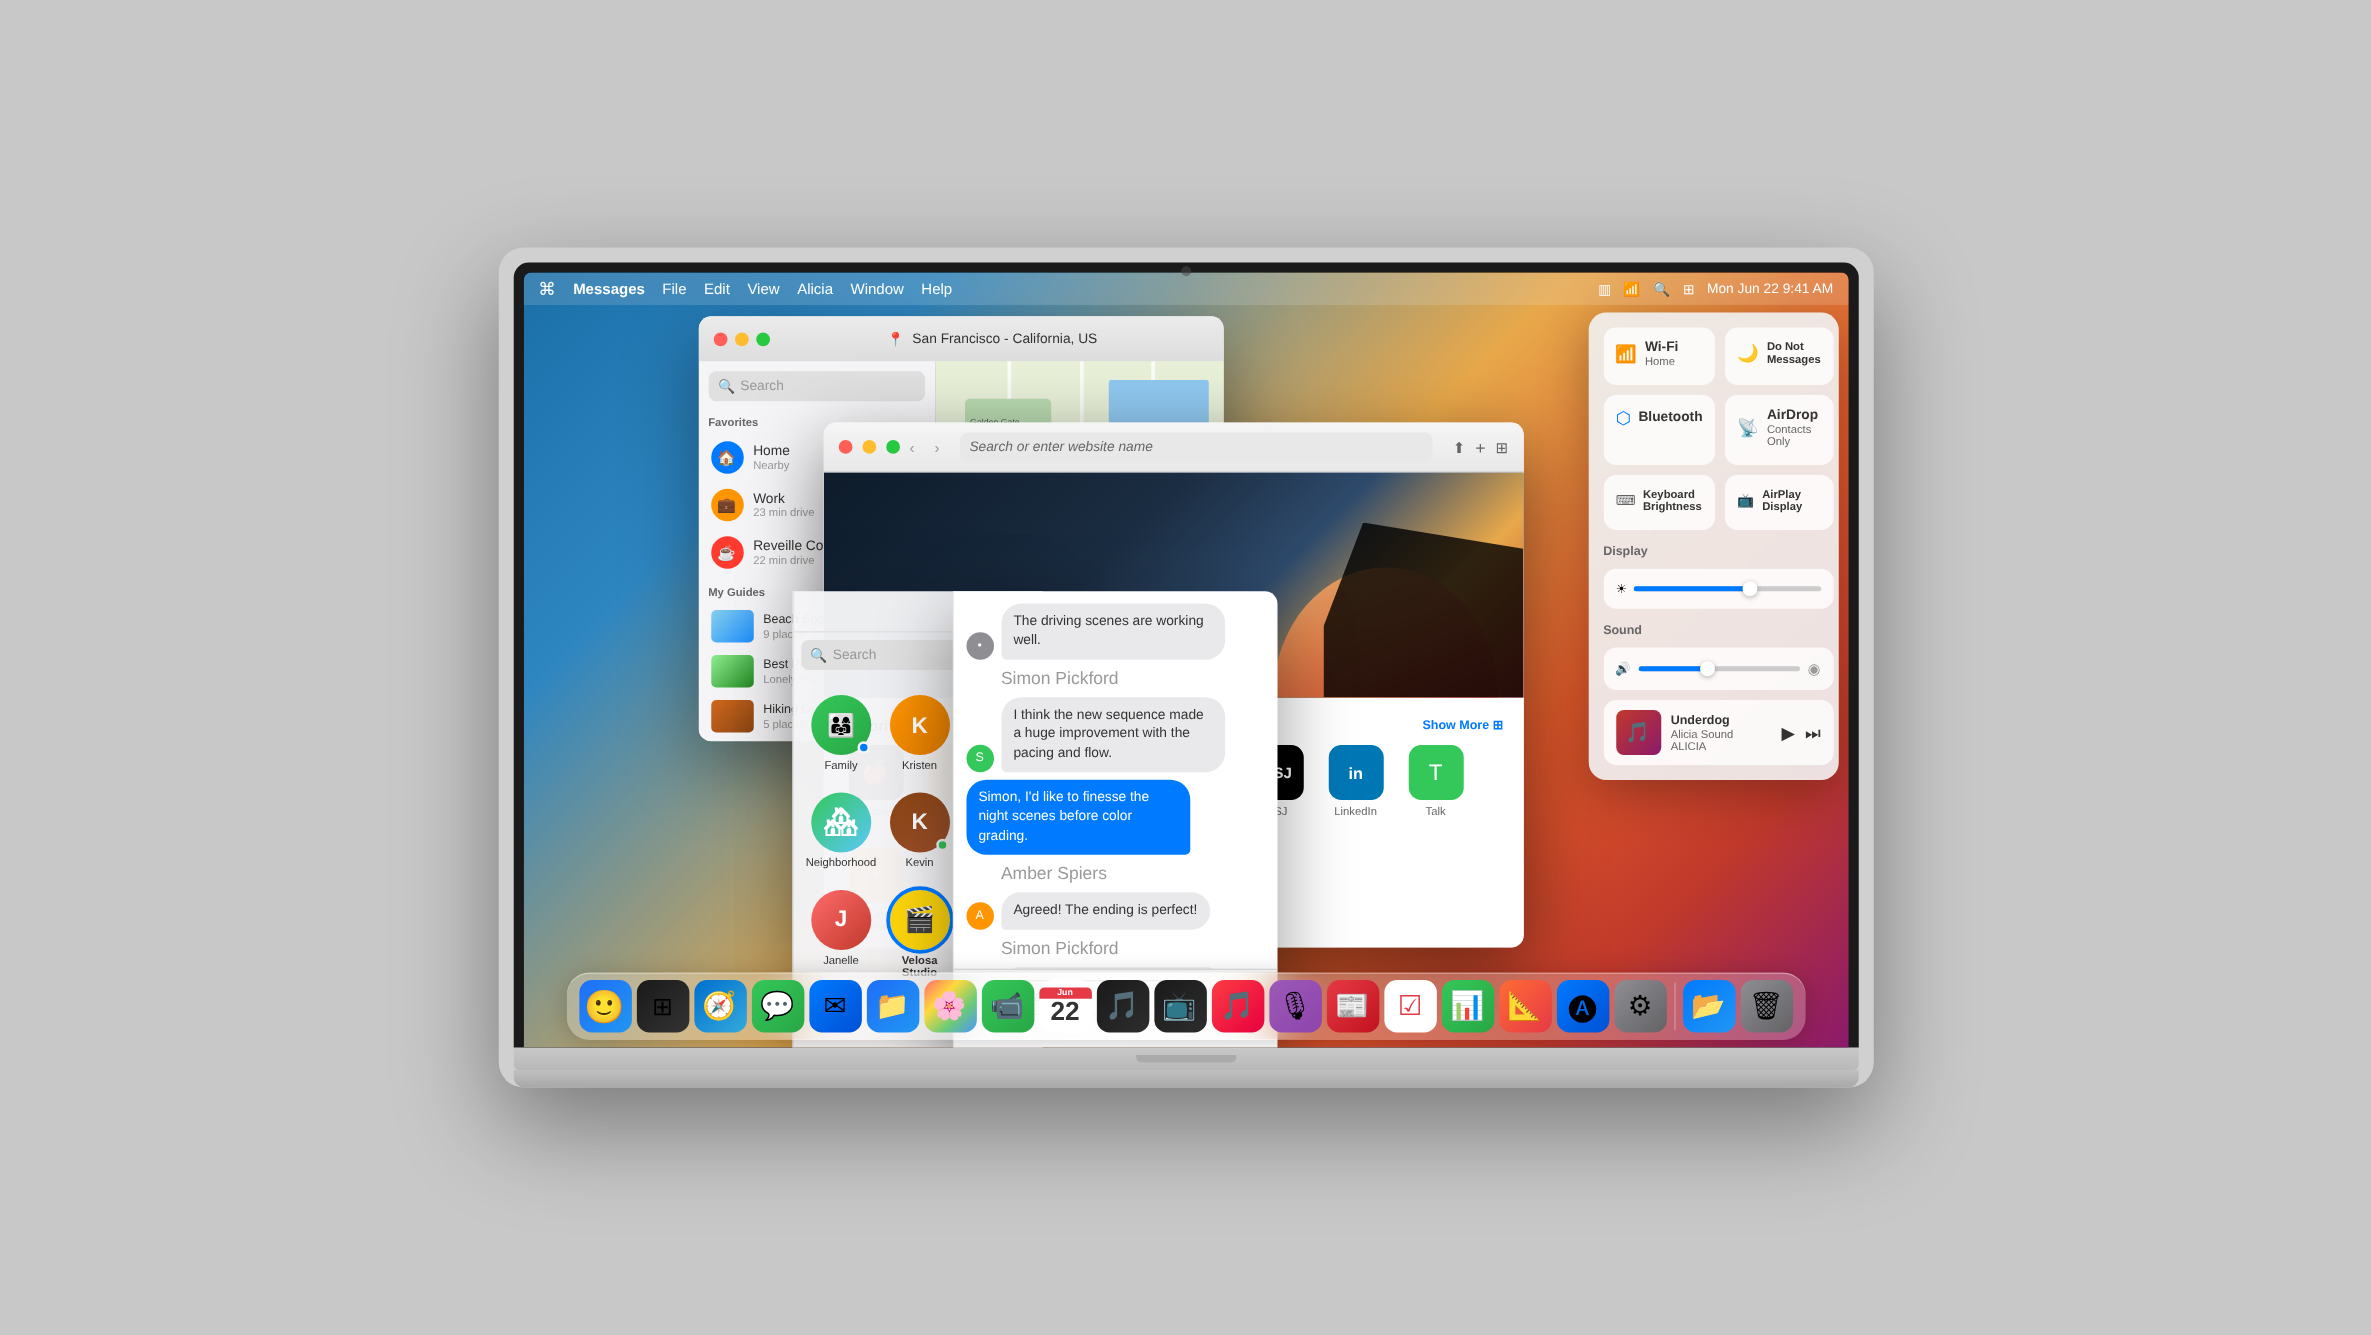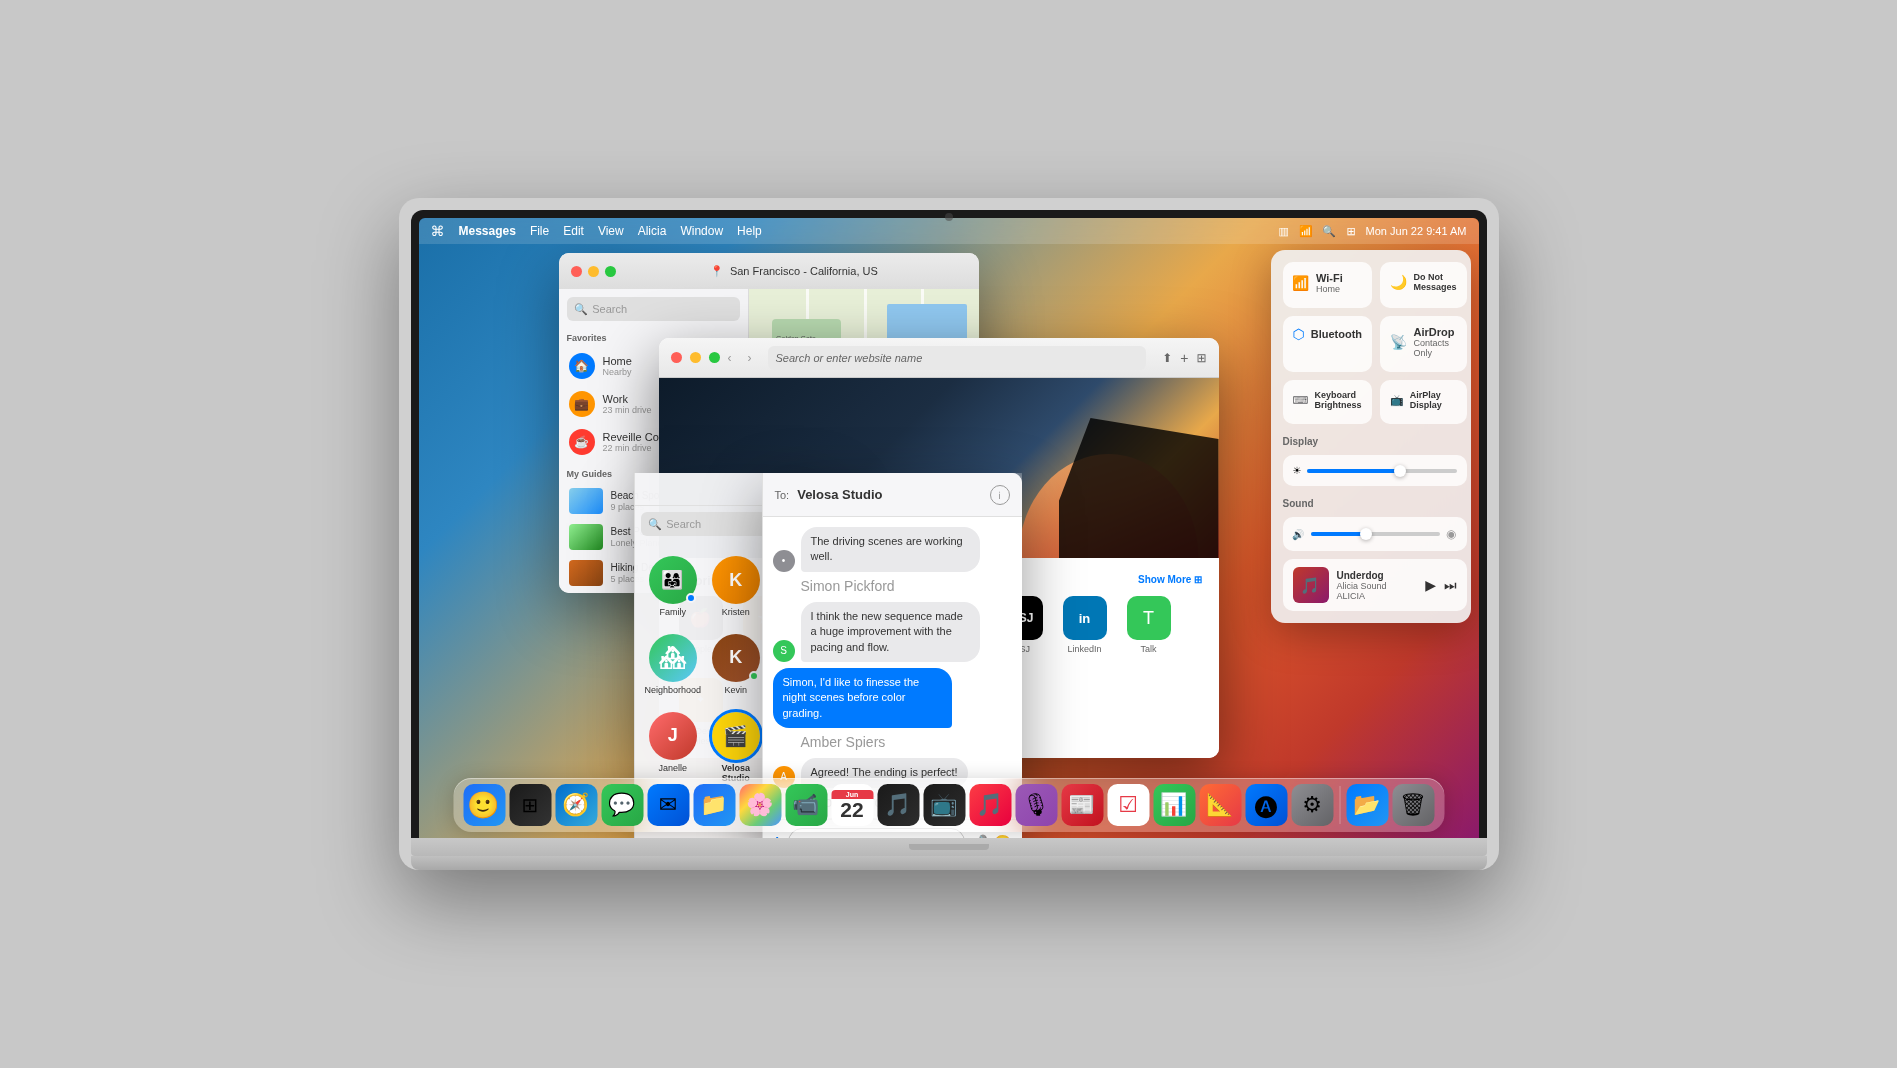--- a/index.html
+++ b/index.html
@@ -1118,25 +1118,20 @@
               <div class="contact-item">
                 <div class="contact-avatar">
                   <div class="avatar-circle" style="background:linear-gradient(135deg,#007aff,#0051d5);">S</div>
                 </div>
                 <span class="contact-name">Simon</span>
               </div>
             </div>
           </div>
 
           <div class="messages-chat">
-            <div class="chat-titlebar">
-              <span class="chat-to">To:</span>
-              <span class="chat-name">Velosa Studio</span>
-              <div class="chat-info-btn">ℹ</div>
-            </div>
             <div class="chat-messages">
               <div class="msg-row">
                 <div class="msg-avatar-sm" style="background:#8e8e93;">•</div>
                 <div class="msg-bubble received">The driving scenes are working well.</div>
               </div>
               <div class="msg-sender-name">Simon Pickford</div>
               <div class="msg-row">
                 <div class="msg-avatar-sm" style="background:#34c759;">S</div>
                 <div class="msg-bubble received">I think the new sequence made a huge improvement with the pacing and flow.</div>
               </div>

